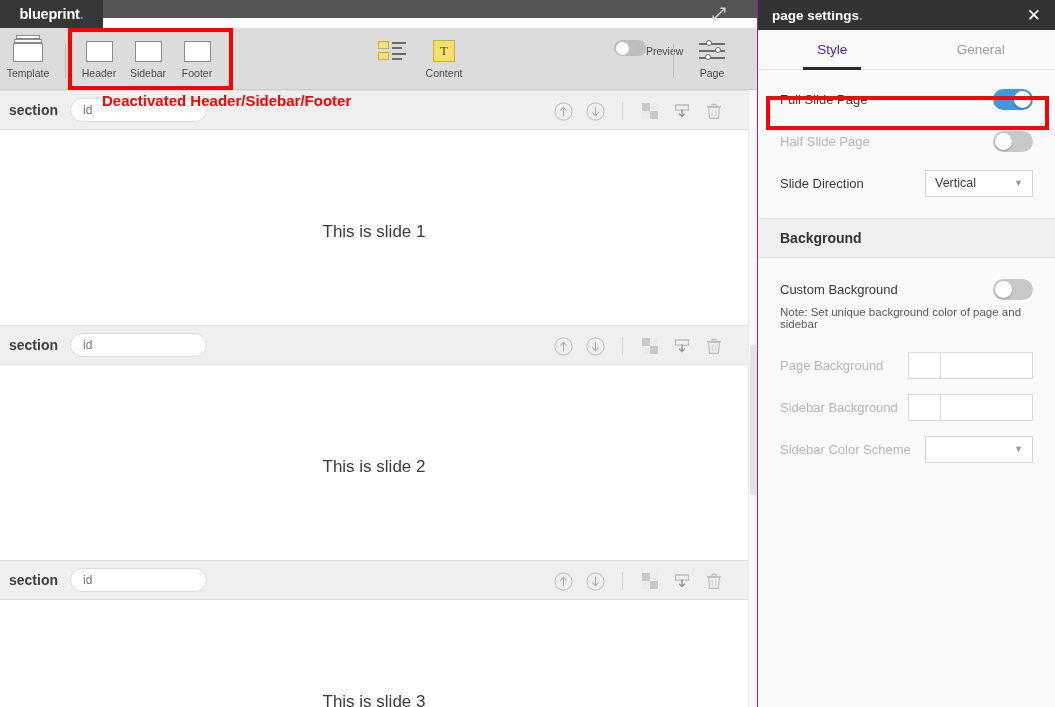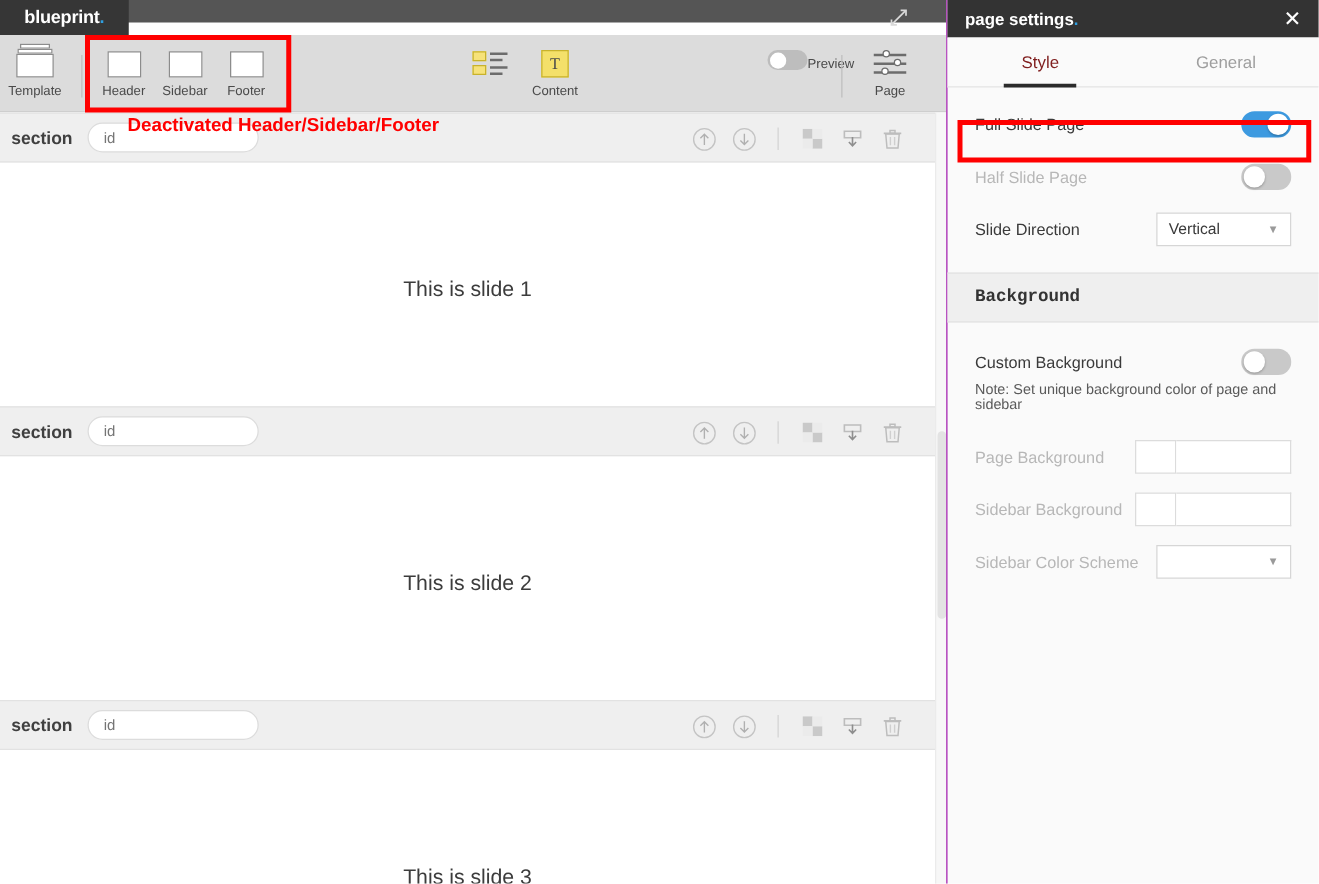--- a/index.html
+++ b/index.html
@@ -184,21 +184,21 @@
   .panel-title .dot { color: #2f9fe0; }
   .panel-close { color: #ffffff; font-size: 17px; cursor: pointer; line-height: 1; }
 
   .tabs {
     height: 40px; background: #fafafa; display: flex; border-bottom: 1px solid #e4e4e4;
   }
   .tab {
     flex: 1; display: flex; align-items: center; justify-content: center;
     font-size: 13.5px; color: #9e9e9e; cursor: pointer; position: relative;
   }
-  .tab.active { color: #7f1d1d; }
+  .tab.active { color: #4c1d95; }
   .tab.active::after {
     content: ""; position: absolute; bottom: -1px; left: 50%; transform: translateX(-50%);
     width: 58px; height: 3px; background: #2b2b2b;
   }
 
   .prow {
     height: 42px; display: flex; align-items: center; padding: 0 22px;
     justify-content: space-between;
   }
   .prow .plabel { font-size: 13px; color: #3a3a3a; }
@@ -219,21 +219,21 @@
     display: flex; align-items: center; justify-content: space-between;
     padding: 0 9px; font-size: 12.5px; color: #3a3a3a; cursor: pointer; flex: none;
   }
   .select.dis { color: #bdbdbd; }
   .select .caret { font-size: 9px; color: #9a9a9a; }
 
   .section-title-bar {
     height: 40px; background: #efefef; border-top: 1px solid #e2e2e2;
     border-bottom: 1px solid #e2e2e2; display: flex; align-items: center; padding: 0 22px;
   }
-  .section-title-bar .t { font-size: 14px; color: #333333; font-weight: bold; font-family: Liberation Mono, monospace; }
+  .section-title-bar .t { font-size: 14px; color: #333333; font-weight: bold; }
 
   .note {
     padding: 0 22px 0 22px; font-size: 11.5px; color: #5a5a5a; margin-top: -4px;
   }
 
   .color-field { display: flex; flex: none; }
   .color-swatch { width: 33px; height: 27px; border: 1px solid #dcdcdc; background: #ffffff; }
   .color-value { width: 92px; height: 27px; border: 1px solid #dcdcdc; border-left: none; background: #ffffff; }
 
   

